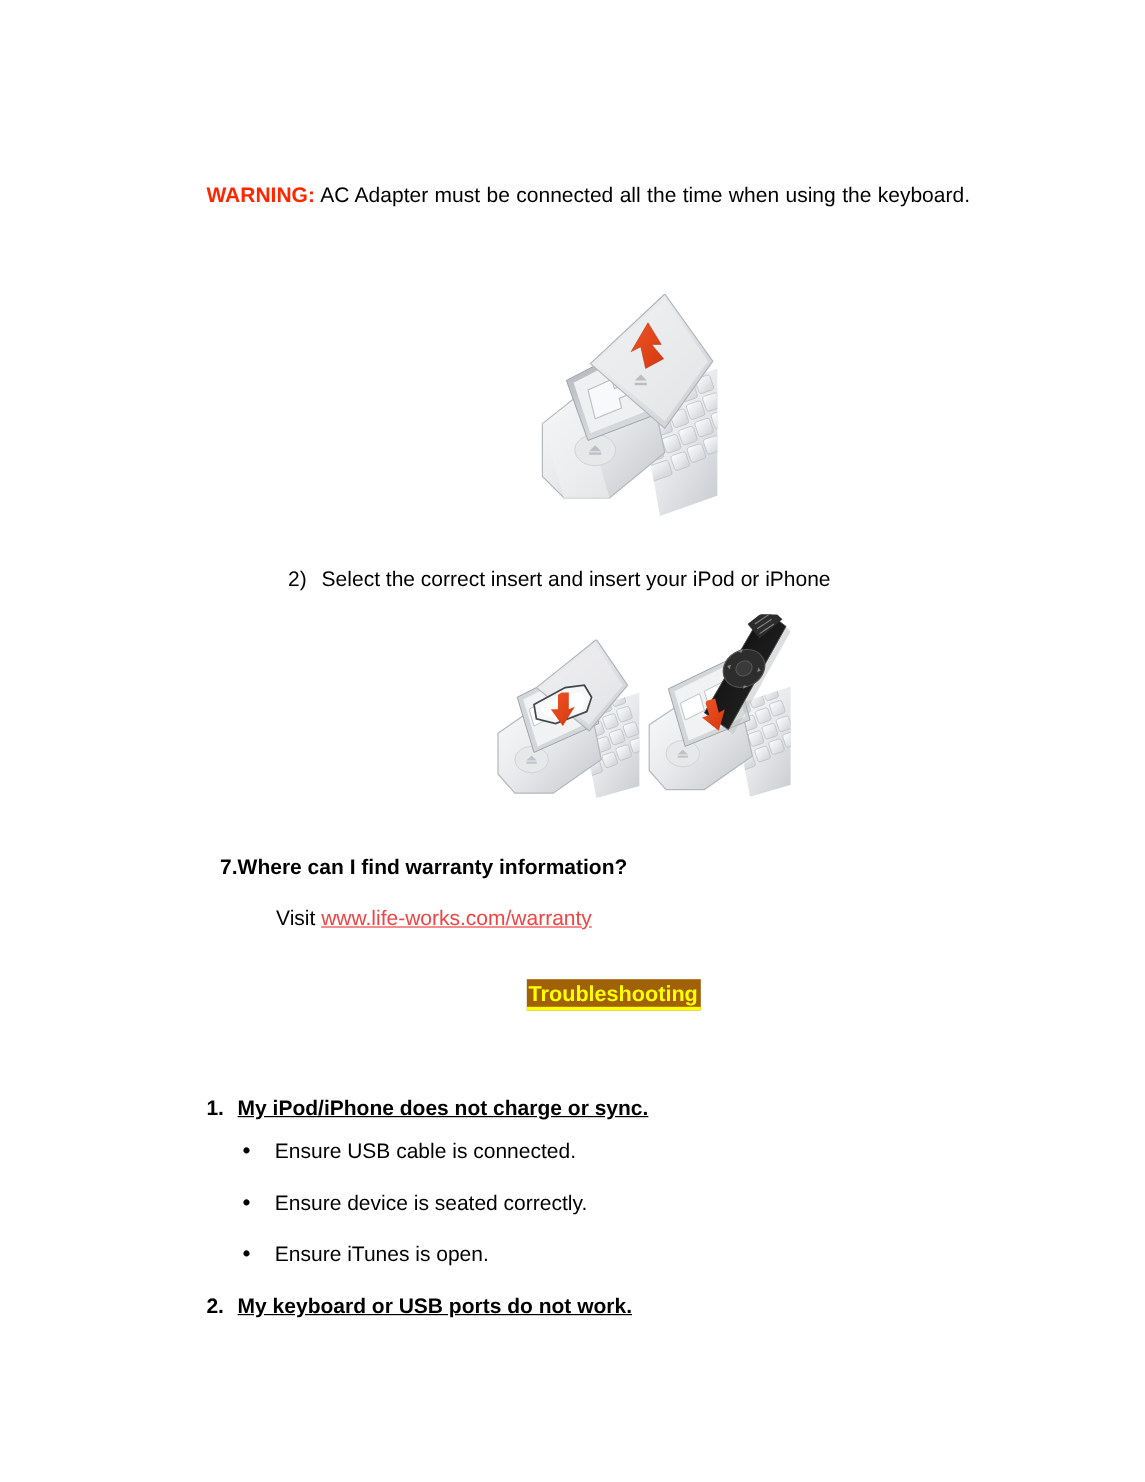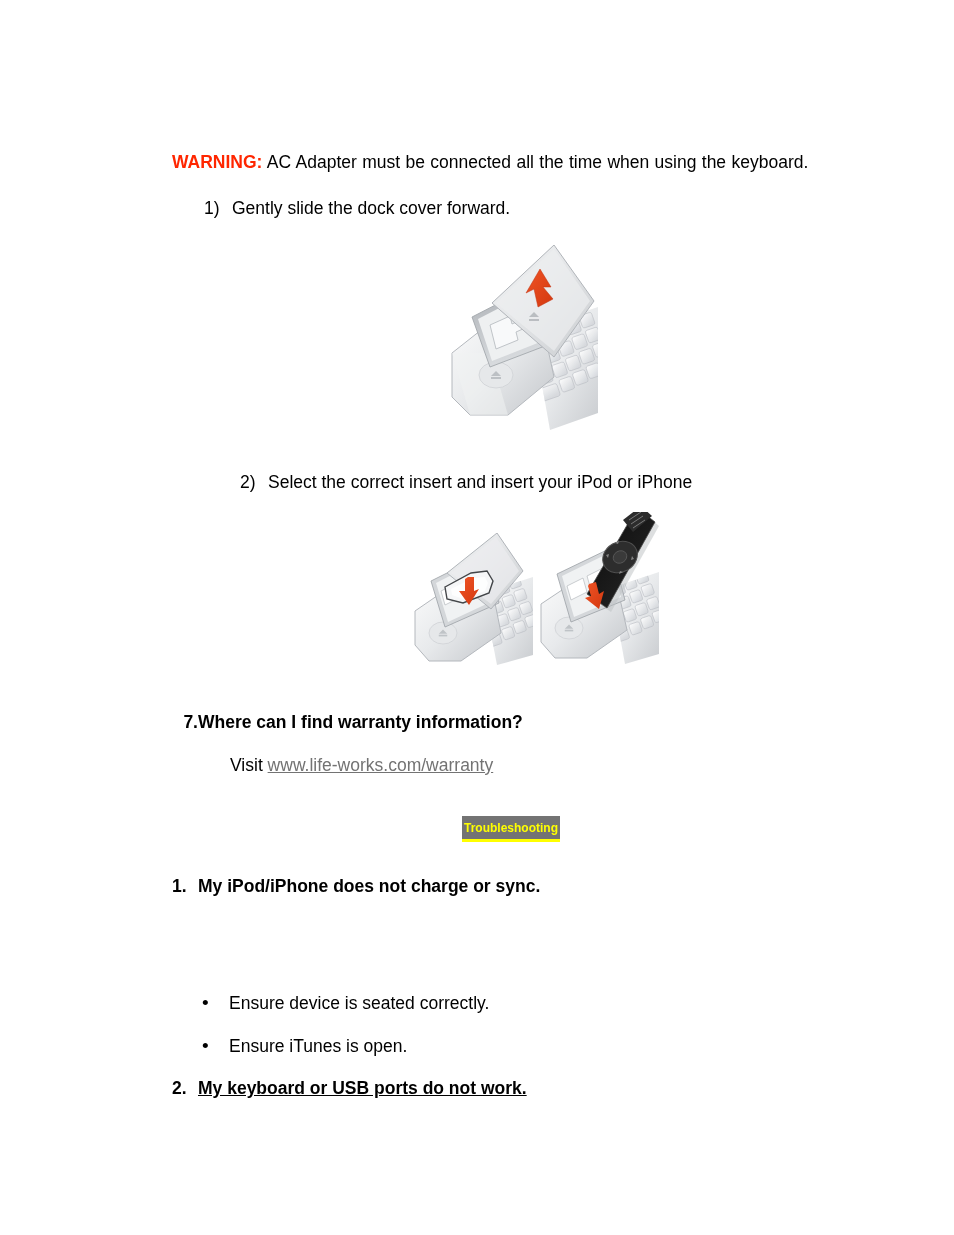--- a/index.html
+++ b/index.html
@@ -63,40 +63,40 @@
 
   .visit-line {
     position: absolute;
     left: 196px;
     top: 753px;
     font-size: 17.5px;
     line-height: 25px;
     white-space: nowrap;
   }
   .weblink {
-    color: #737373;
+    color: #ef4444;
     text-decoration: underline;
     cursor: pointer;
   }
 
   
   .section-head-wrap {
     position: absolute;
     left: 0;
     top: 816px;
     width: 954px;
     text-align: center;
   }
   .section-head {
     display: inline-block;
-    font-size: 12px;
+    font-size: 18px;
     font-weight: bold;
     line-height: 22px;
     padding: 1px 2px 0 2px;
-    background: #737373;
+    background: #a16207;
     color: #FFFF00;
     border-bottom: 3px solid #FFFF00;
     white-space: nowrap;
   }
 
   
   .bullet-item {
     position: absolute;
     left: 168px;
     font-size: 17.5px;
@@ -116,23 +116,20 @@
   }
   .fig svg { display: block; }
 </style>
 </head>
 <body>
 
 <div class="page">
 
   <p class="warning-para"><span class="warning-label">WARNING:</span><span> AC Adapter must be connected all the time when using the keyboard.</span></p>
 
-  <div class="step" style="left:170px; top:196px;">
-    <span class="step-num">1)</span><span>Gently slide the dock cover forward.</span>
-  </div>
 
   <div class="fig" style="left:412px; top:245px; width:152px; height:190px;">
     <svg width="152" height="190" viewBox="0 0 152 190" xmlns="http://www.w3.org/2000/svg">
       <defs>
         <linearGradient id="g-cover" x1="0" y1="0" x2="1" y2="1">
           <stop offset="0" stop-color="#f3f4f5"></stop>
           <stop offset="0.45" stop-color="#e4e6e8"></stop>
           <stop offset="1" stop-color="#c9cccf"></stop>
         </linearGradient>
         <linearGradient id="g-body" x1="0" y1="0" x2="1" y2="1">
@@ -414,24 +411,27 @@
   </div>
 
   <div class="visit-line">
     <span>Visit </span><a class="weblink" href="#">www.life-works.com/warranty</a>
   </div>
 
   <div class="section-head-wrap">
     <span class="section-head">Troubleshooting</span>
   </div>
 
-  <div class="qnum-head" style="top:874px;">
+  <div class="qnum-head" style="top:911px;text-decoration:underline;">
     <span class="n">1.</span><span>My iPod/iPhone does not charge or sync.</span>
   </div>
 
+  <div class="bullet-item" style="top:947px;">
+    <span class="bullet-dot">•</span><span>Ensure USB cable is connected.</span>
+  </div>
   <div class="bullet-item" style="top:990px;">
     <span class="bullet-dot">•</span><span>Ensure device is seated correctly.</span>
   </div>
   <div class="bullet-item" style="top:1033px;">
     <span class="bullet-dot">•</span><span>Ensure iTunes is open.</span>
   </div>
 
   <div class="qnum-head" style="top:1076px;text-decoration:underline;">
     <span class="n">2.</span><span>My keyboard or USB ports do not work.</span>
   </div>

